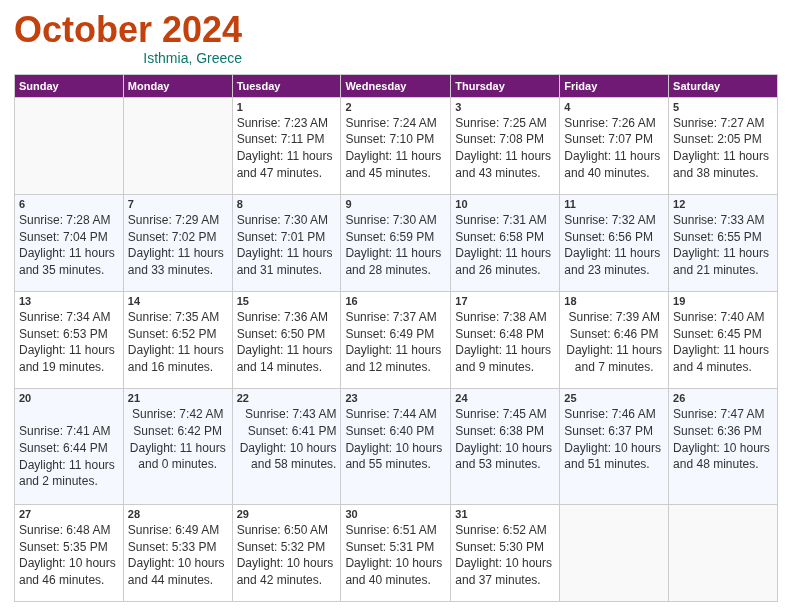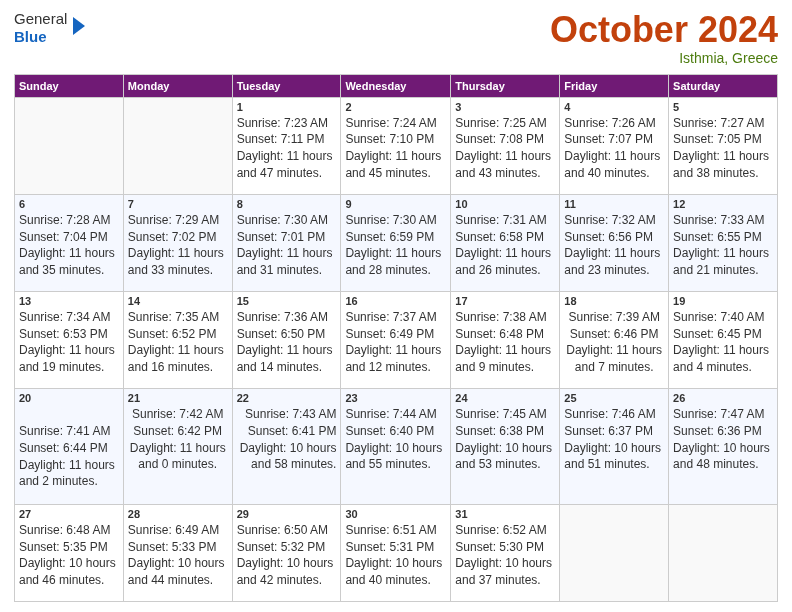--- a/index.html
+++ b/index.html
@@ -47,21 +47,21 @@
       text-align: right;
     }
     .month-title {
       font-size: 36px;
       font-weight: bold;
       color: #c2410c;
       line-height: 1.1;
     }
     .location {
       font-size: 14px;
-      color: #4d7c0f;
+      color: #0f766e;
     }
     .calendar {
       width: 100%;
       border-collapse: collapse;
       flex: 1;
     }
     .calendar th {
       background-color: #701a75;
       color: #fff;
       font-size: 11px;
@@ -95,29 +95,20 @@
     }
     tr:nth-child(even) td:not(.empty) {
       background: #f5f8ff;
     }
   </style>
 </head>
 <body>
 
 <div class="page">
   <div class="header">
-    <div class="logo">
-      <div>
-        <div class="logo-text">
-          <span class="general">General</span><br>
-          <span class="blue">Blue</span>
-        </div>
-      </div>
-      <div class="logo-arrow"></div>
-    </div>
     <div class="title-block">
       <div class="month-title">October 2024</div>
       <div class="location">Isthmia, Greece</div>
     </div>
   </div>
 
   <table class="calendar">
     <thead>
       <tr>
         <th>Sunday</th>
@@ -153,21 +144,21 @@
           </td>
           <td>
             <span class="day-number">4</span>
             <div class="day-info" style="white-space: pre-line;">Sunrise: 7:26 AM
 Sunset: 7:07 PM
 Daylight: 11 hours and 40 minutes.</div>
           </td>
           <td>
             <span class="day-number">5</span>
             <div class="day-info" style="white-space: pre-line;">Sunrise: 7:27 AM
-Sunset: 7:05 PM
+Sunset: 2:05 PM
 Daylight: 11 hours and 38 minutes.</div>
           </td>
         </tr>
         <tr>
           <td>
             <span class="day-number">6</span>
             <div class="day-info" style="white-space: pre-line;">Sunrise: 7:28 AM
 Sunset: 7:04 PM
 Daylight: 11 hours and 35 minutes.</div>
           </td>

